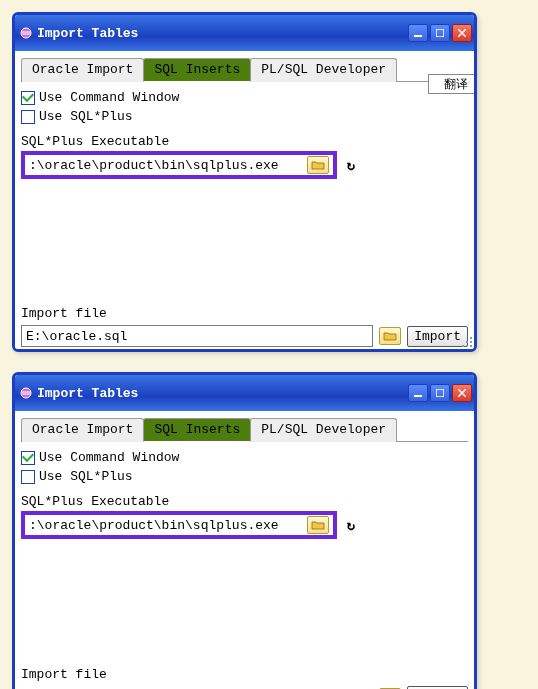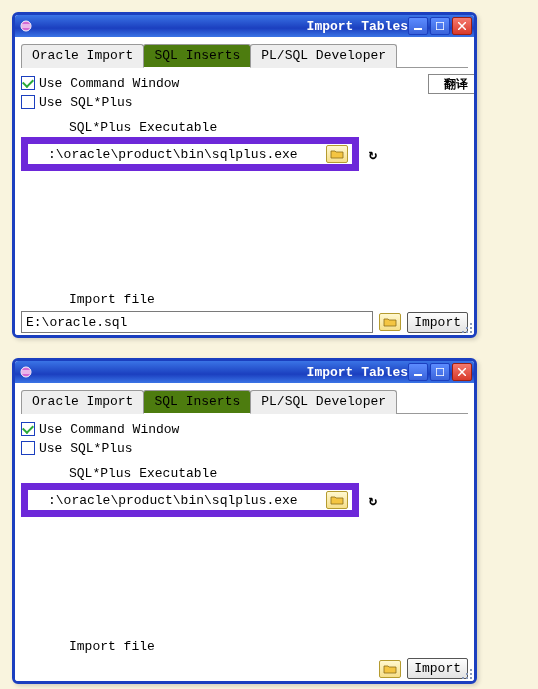--- a/index.html
+++ b/index.html
@@ -14,30 +14,29 @@
     width:459px;
     border:3px solid #1b3fbf;
     border-radius:6px;
     overflow:hidden;
     background:#fff;
     box-shadow:2px 2px 4px rgba(0,0,0,.15);
     margin-bottom:20px;
     position:relative;
   }
   .titlebar{
-    height:22px;
+    height:36px;
     background:linear-gradient(#3a74e6,#1b3fbf 60%,#3a74e6);
     display:flex;
     align-items:center;
     color:#fff;
     font-family:"SimSun","Courier New",monospace;
     font-size:13px;
     font-weight:bold;
     padding:0 2px 0 4px;
-    text-align:right;
   }
   .title-icon{
     width:14px;height:14px;margin-right:4px;
     display:inline-flex;align-items:center;justify-content:center;
   }
   .title-text{flex:1;}
   .win-btns{display:flex;gap:2px;}
   .win-btn{
     width:18px;height:16px;
     background:linear-gradient(#5c8cff,#3a63da);
@@ -73,43 +72,43 @@
     top:1px;
     cursor:pointer;
   }
   .tab.active{
     background:#4d7c0f;
     border-bottom:1px solid #fff;
     z-index:2;
     top:1px;
   }
   .check-row{
-    display:flex;align-items:flex-start;gap:4px;margin:2px 0;
+    display:flex;align-items:center;gap:4px;margin:2px 0;
   }
   .checkbox{
     width:12px;height:12px;border:1px solid #1b3fbf;background:#fff;
     display:inline-flex;align-items:center;justify-content:center;
   }
   .checkbox.checked::after{
     content:"";
     width:8px;height:5px;
     border-left:2px solid #2aa83a;
     border-bottom:2px solid #2aa83a;
     transform:rotate(-45deg) translate(1px,-1px);
   }
-  .section-label{margin-top:8px;margin-left:48px;}
+  .section-label{margin-top:8px;}
   .path-row{
     display:flex;align-items:center;gap:6px;margin-top:2px;
   }
   .path-box{
-    border:7px solid #6d28d9;
+    border:4px solid #6d28d9;
     background:#fff;
     height:20px;
     display:flex;align-items:center;
-    padding:0 4px 0 20px;
+    padding:0 4px 0 4px;
     flex:0 0 300px;
     overflow:hidden;
     white-space:nowrap;
   }
   .browse-btn{
     width:20px;height:16px;
     background:linear-gradient(#fff8cf,#f6df8a);
     border:1px solid #b59b2f;
     border-radius:2px;
     display:inline-flex;align-items:center;justify-content:center;
@@ -143,21 +142,20 @@
   }
   .spacer{flex:1;}
   .translate-btn{
     position:absolute;
     top:59px;right:-10px;
     width:54px;height:18px;
     background:#fff;border:1px solid #888;
     font-family:"SimSun",sans-serif;font-size:12px;
     display:flex;align-items:center;justify-content:center;
     cursor:pointer;
-    font-weight:bold;
   }
   .resize-grip{
     position:absolute;right:2px;bottom:2px;width:12px;height:12px;
   }
   .resize-grip span{
     position:absolute;width:2px;height:2px;background:#8899bb;
   }
 </style>
 </head>
 <body>

